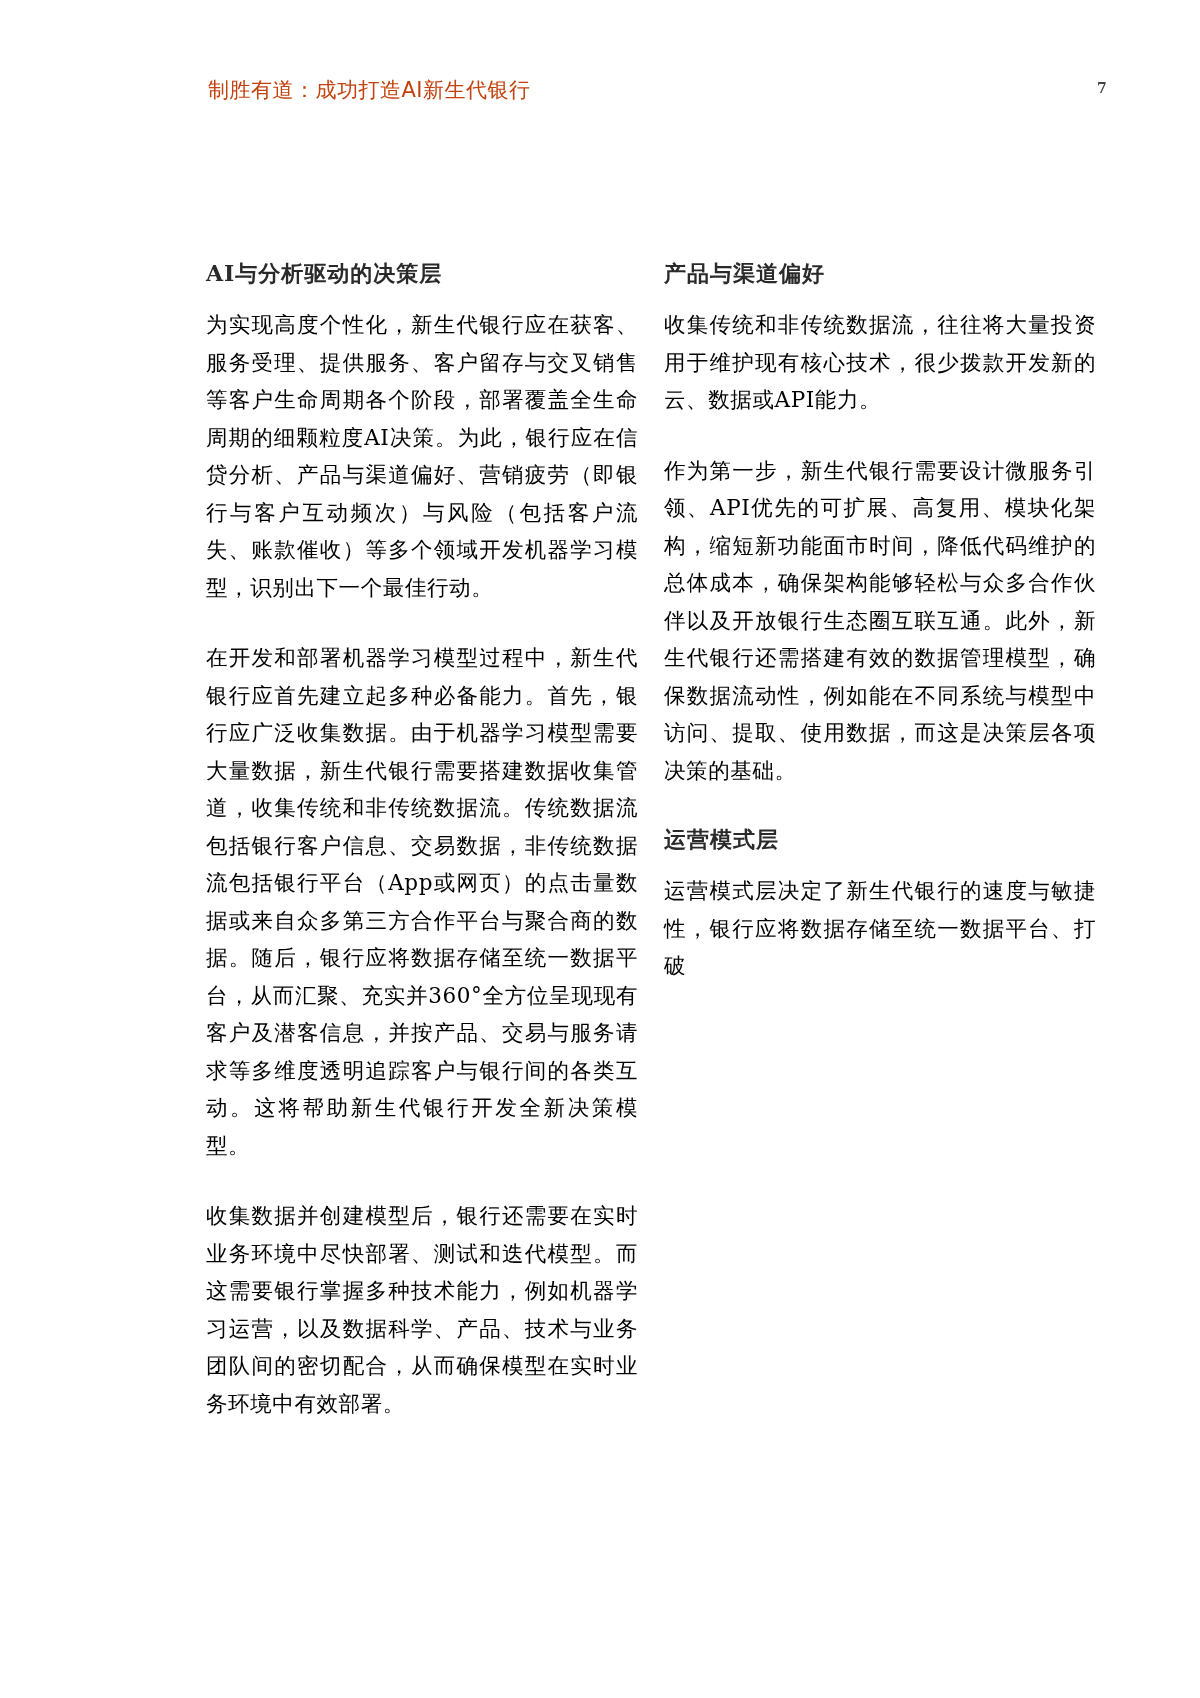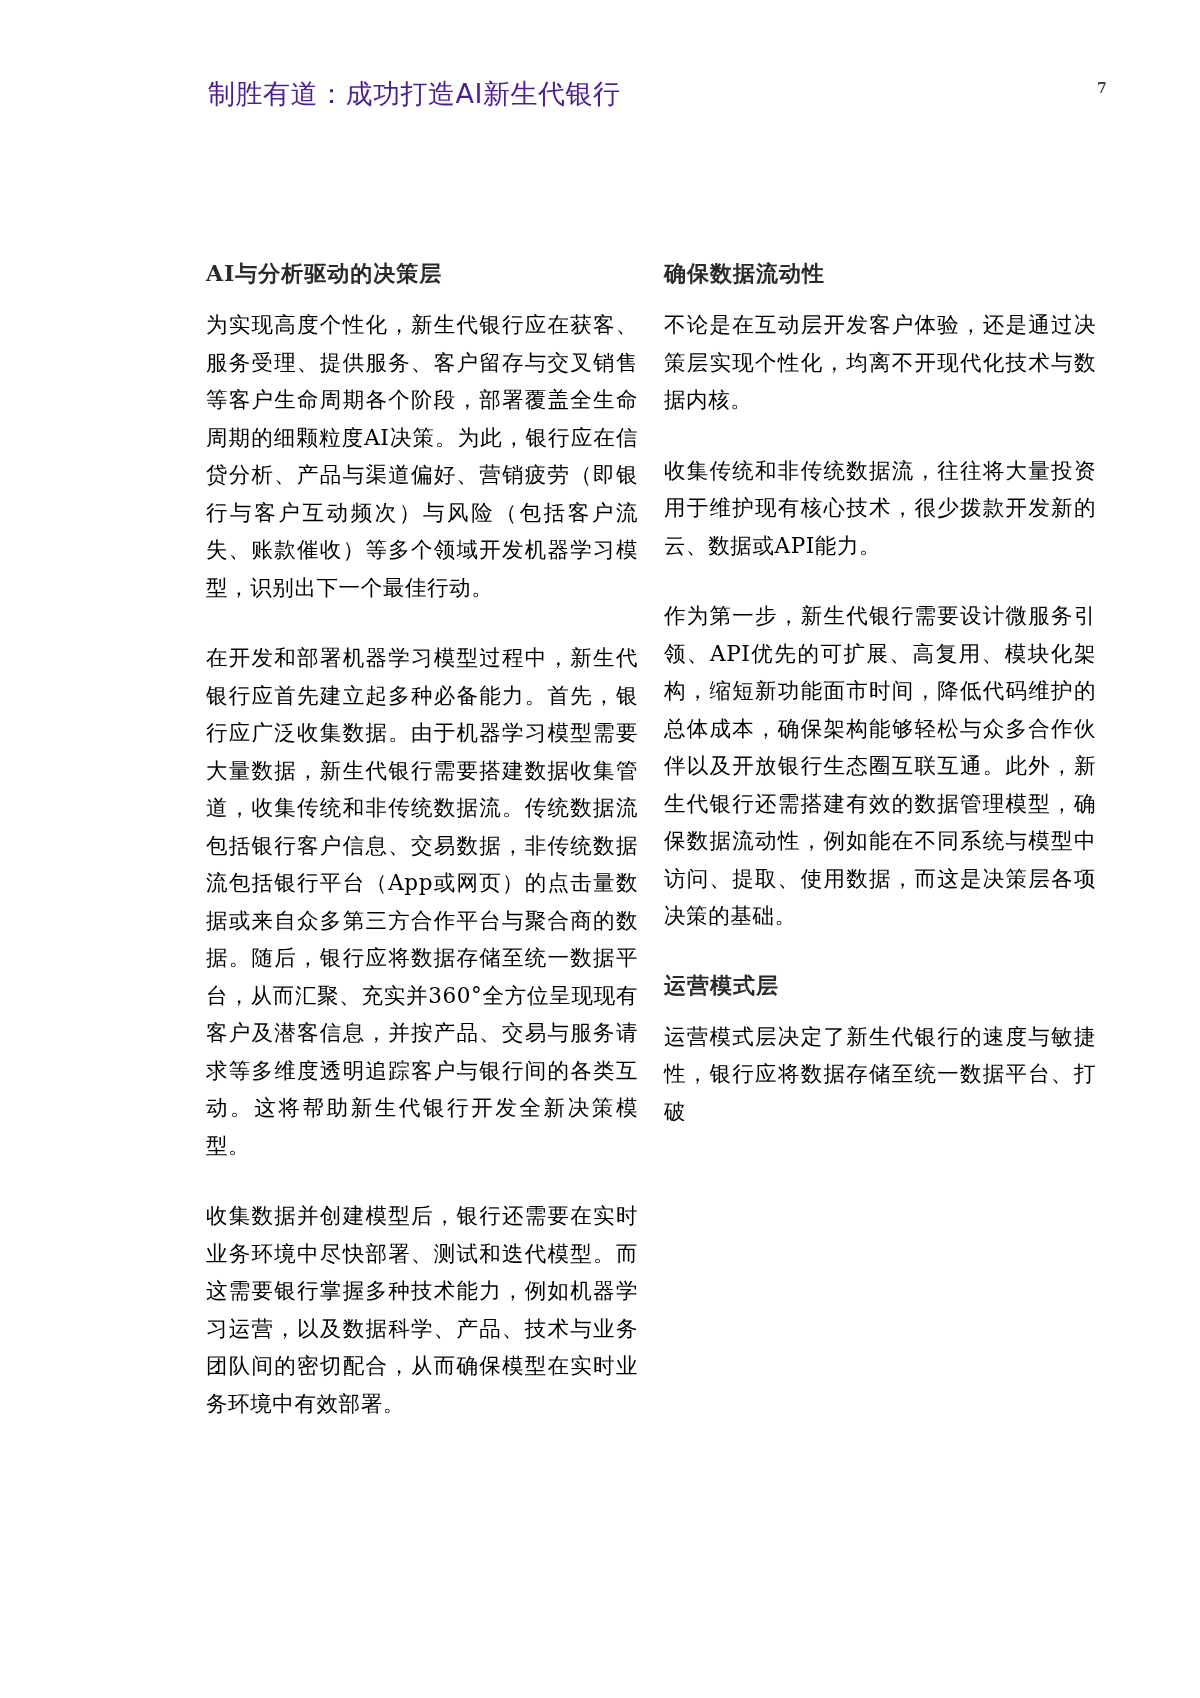--- a/index.html
+++ b/index.html
@@ -1,18 +1,18 @@
 <!DOCTYPE html>
 <html><head>
   <meta charset="utf-8">
   <style>
     html, body { margin: 0; padding: 0; background: #ffffff; }
     body { width: 1200px; height: 1698px; position: relative; overflow: hidden;
            font-family: "DejaVu Serif", "Liberation Serif", serif; color: #333333; }
-    .running-head { position: absolute; left: 208px; top: 76px; font-size: 27px; color: #4c1d95;
+    .running-head { position: absolute; left: 208px; top: 76px; font-size: 21px; color: #c2410c;
                     font-family: "DejaVu Sans", "Liberation Sans", sans-serif; letter-spacing: 0.5px; }
     .page-number { position: absolute; left: 1097px; top: 80px; font-size: 14px; font-weight: bold; color: #444444;
                    font-family: "DejaVu Serif", serif; }
     .col { position: absolute; top: 248px; width: 432px; }
     .col-left { left: 206px; }
     .col-right { left: 664px; }
     h2 { font-size: 22px; font-weight: bold; color: #2a2a2a; margin: 8px 0 16px 0; line-height: 34px; letter-spacing: 1px; }
     p { font-size: 21.5px; line-height: 37.5px; margin: 0 0 33px 0; letter-spacing: 0.6px; color: #000000; text-align: justify; }
     .tight { }
   </style>
@@ -23,19 +23,18 @@
 <div class="page-number">7</div>
 
 <div class="col col-left">
   <h2>AI与分析驱动的决策层</h2>
   <p>为实现高度个性化，新生代银行应在获客、服务受理、提供服务、客户留存与交叉销售等客户生命周期各个阶段，部署覆盖全生命周期的细颗粒度AI决策。为此，银行应在信贷分析、产品与渠道偏好、营销疲劳（即银行与客户互动频次）与风险（包括客户流失、账款催收）等多个领域开发机器学习模型，识别出下一个最佳行动。</p>
   <p>在开发和部署机器学习模型过程中，新生代银行应首先建立起多种必备能力。首先，银行应广泛收集数据。由于机器学习模型需要大量数据，新生代银行需要搭建数据收集管道，收集传统和非传统数据流。传统数据流包括银行客户信息、交易数据，非传统数据流包括银行平台（App或网页）的点击量数据或来自众多第三方合作平台与聚合商的数据。随后，银行应将数据存储至统一数据平台，从而汇聚、充实并360°全方位呈现现有客户及潜客信息，并按产品、交易与服务请求等多维度透明追踪客户与银行间的各类互动。这将帮助新生代银行开发全新决策模型。</p>
   <p>收集数据并创建模型后，银行还需要在实时业务环境中尽快部署、测试和迭代模型。而这需要银行掌握多种技术能力，例如机器学习运营，以及数据科学、产品、技术与业务团队间的密切配合，从而确保模型在实时业务环境中有效部署。</p>
 </div>
 
 <div class="col col-right">
-  <h2>确保数据流动性</h2>
-  <p>不论是在互动层开发客户体验，还是通过决策层实现个性化，均离不开现代化技术与数据内核。</p>
+  <h2>产品与渠道偏好</h2>
   <p>收集传统和非传统数据流，往往将大量投资用于维护现有核心技术，很少拨款开发新的云、数据或API能力。</p>
   <p class="tight">作为第一步，新生代银行需要设计微服务引领、API优先的可扩展、高复用、模块化架构，缩短新功能面市时间，降低代码维护的总体成本，确保架构能够轻松与众多合作伙伴以及开放银行生态圈互联互通。此外，新生代银行还需搭建有效的数据管理模型，确保数据流动性，例如能在不同系统与模型中访问、提取、使用数据，而这是决策层各项决策的基础。</p>
   <h2>运营模式层</h2>
   <p>运营模式层决定了新生代银行的速度与敏捷性，银行应将数据存储至统一数据平台、打破</p>
 </div>
 
 </body></html>

